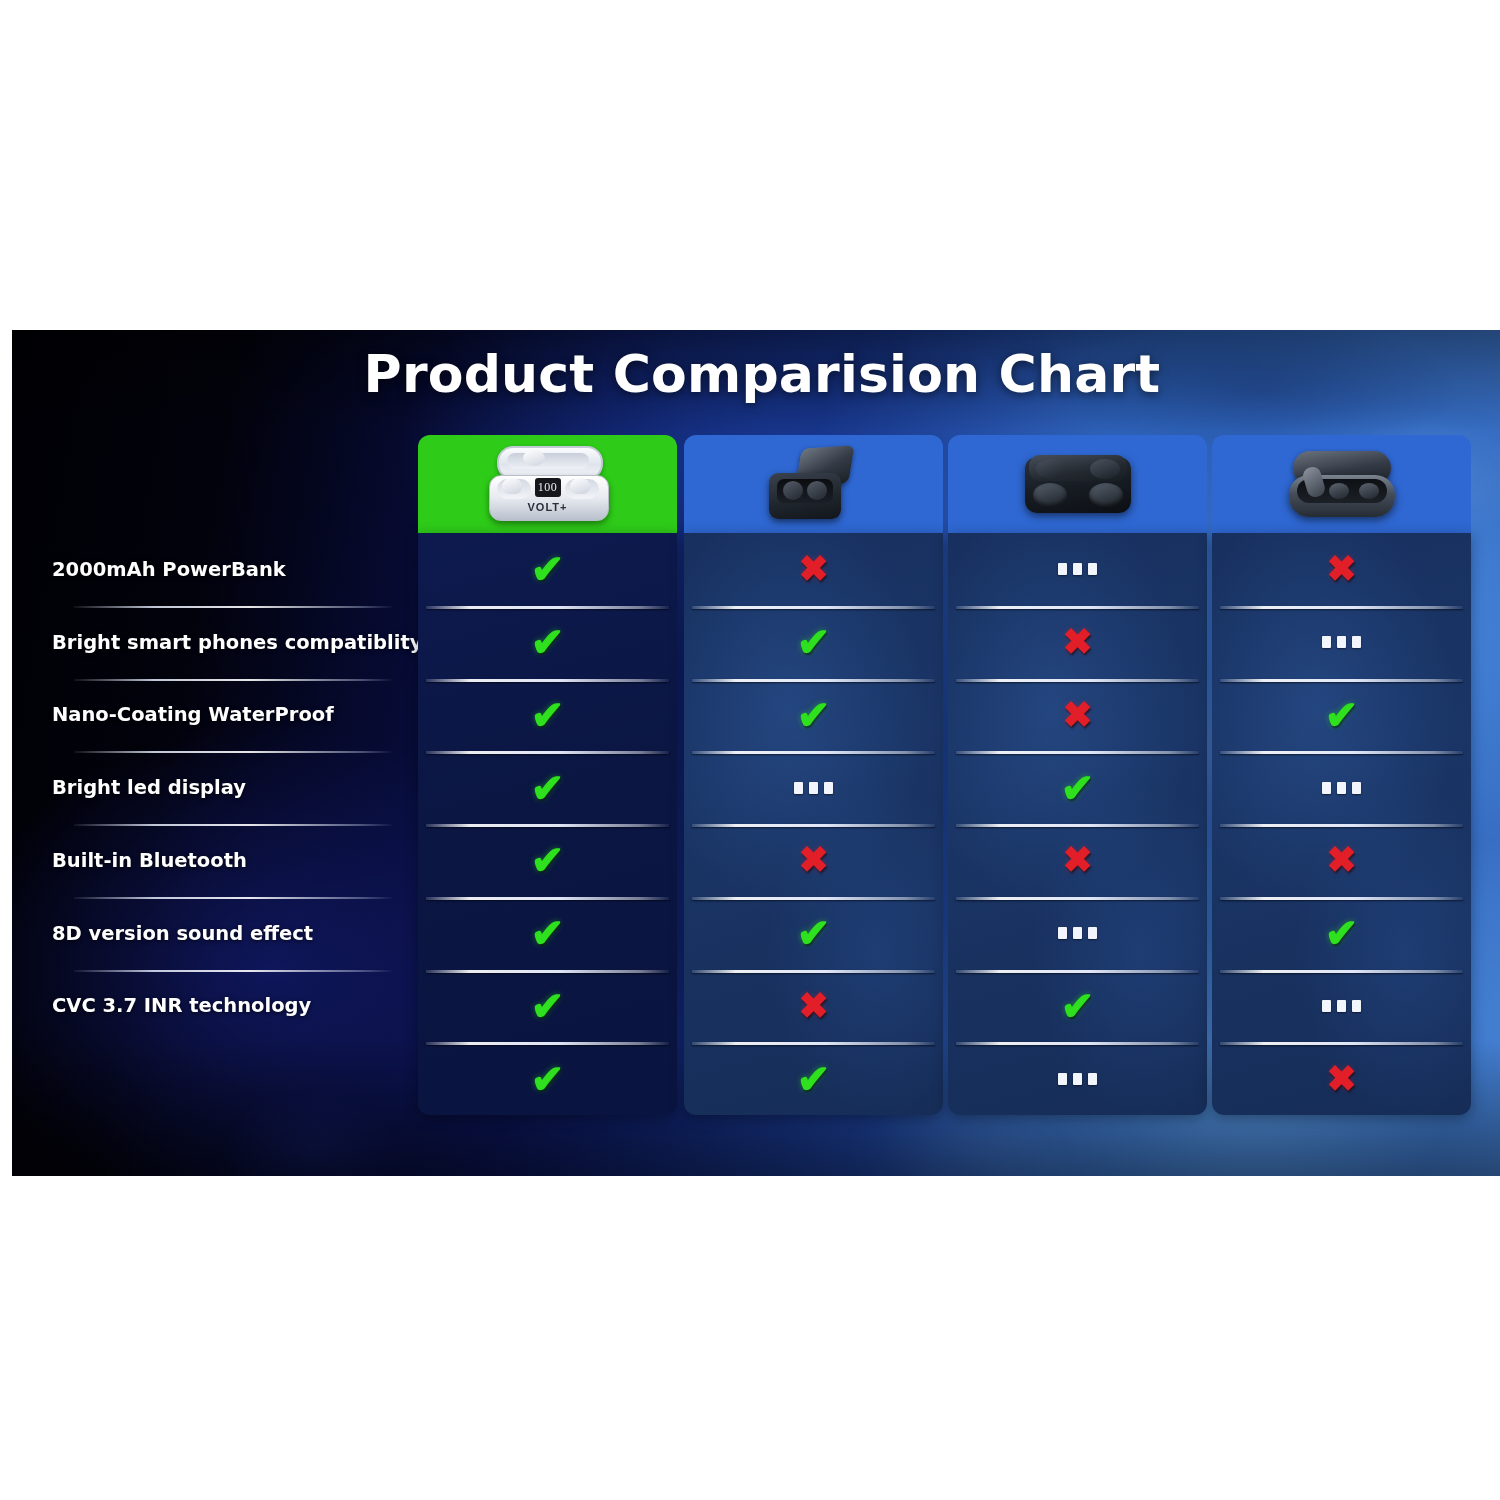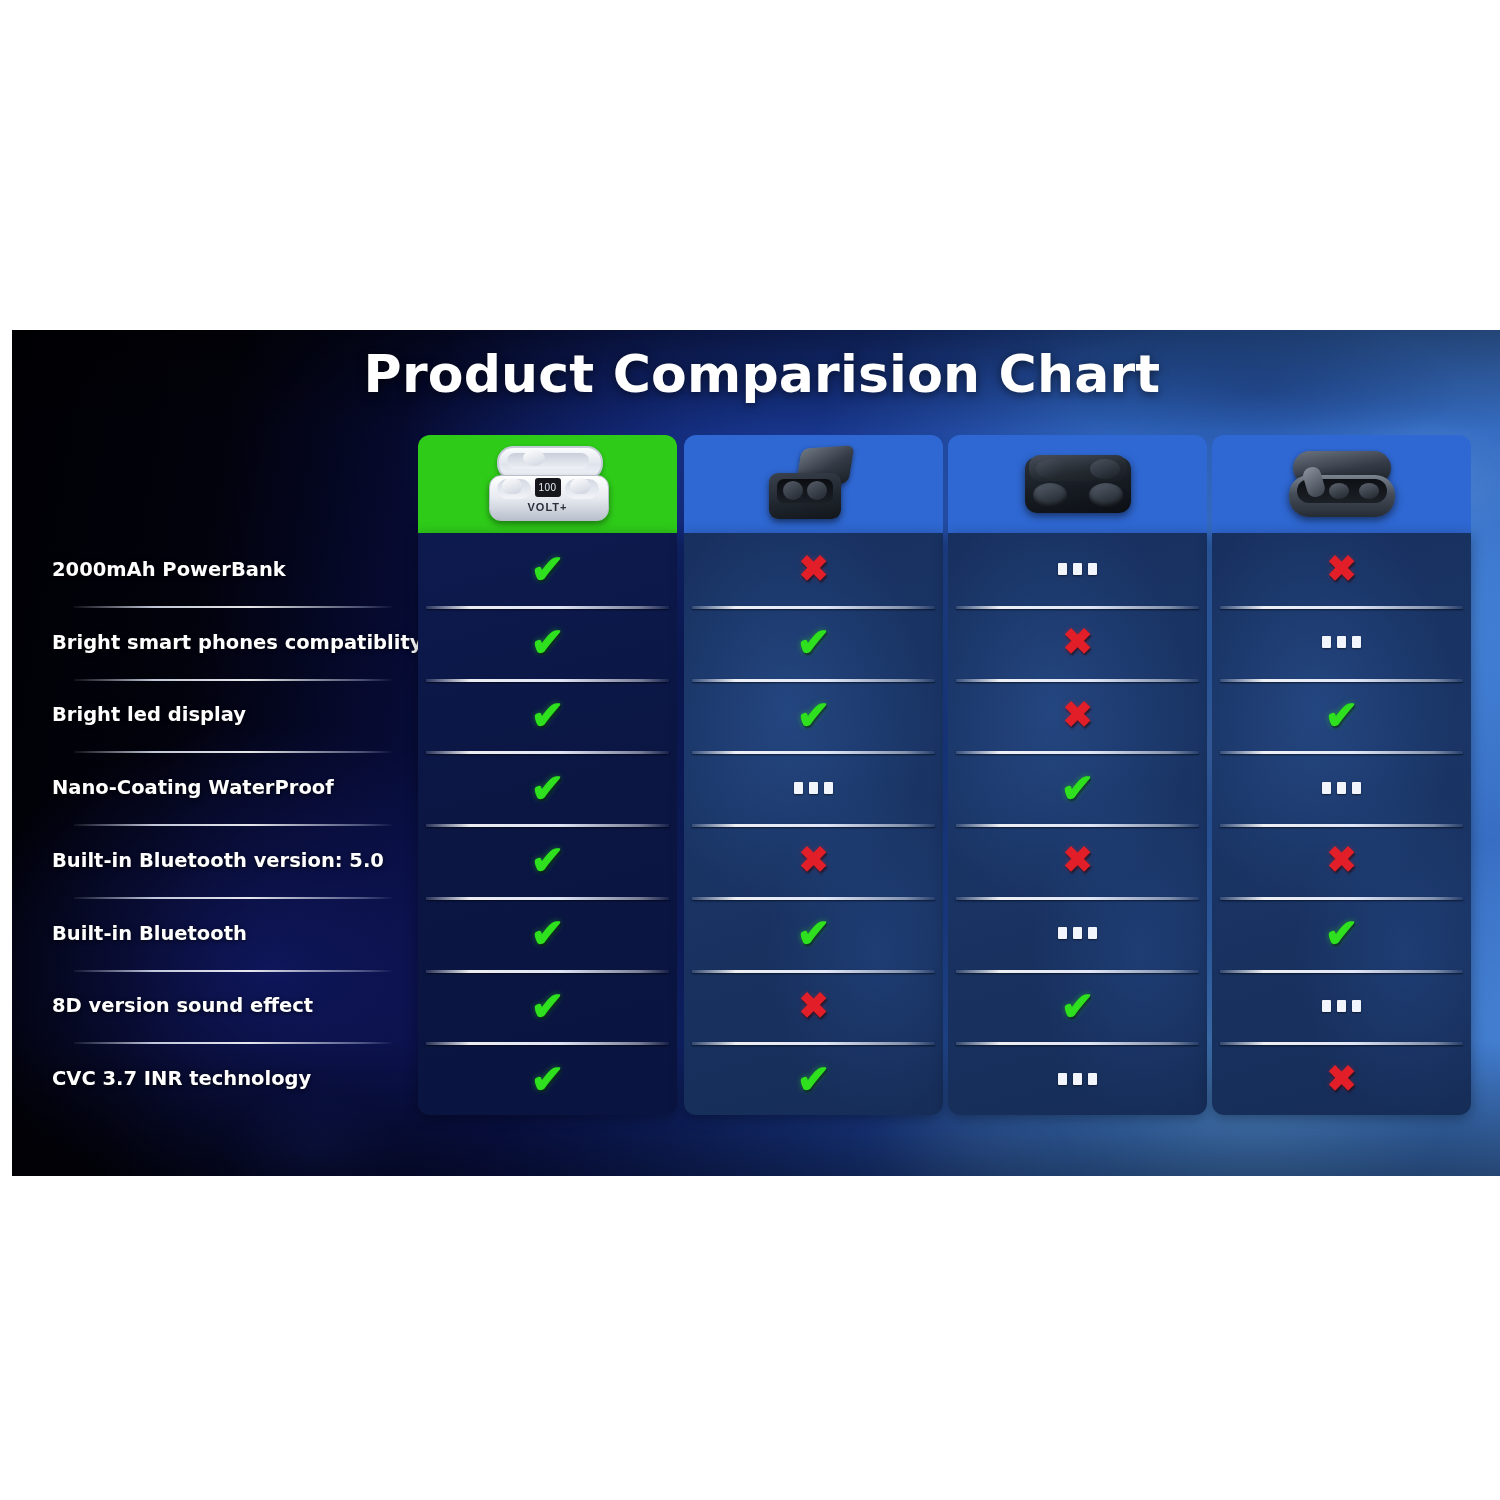--- a/index.html
+++ b/index.html
@@ -124,21 +124,21 @@
     border:1px solid #b7bec9;box-shadow:0 3px 6px rgba(0,0,0,.4);}
   .p1 .slotL,.p1 .slotR{position:absolute;top:34px;width:34px;height:20px;border-radius:10px;
     background:linear-gradient(180deg,#d3d9e3,#f2f4f8);}
   .p1 .slotL{left:24px;} .p1 .slotR{left:92px;}
   .p1 .bud2{position:absolute;left:29px;top:33px;width:20px;height:16px;border-radius:50% 50% 40% 40%;
     background:linear-gradient(160deg,#fff,#cdd3de);}
   .p1 .bud3{position:absolute;left:97px;top:33px;width:20px;height:16px;border-radius:50% 50% 40% 40%;
     background:linear-gradient(160deg,#fff,#cdd3de);}
   .p1 .led{position:absolute;left:62px;top:33px;width:26px;height:19px;border-radius:3px;background:#15171d;
     display:flex;align-items:center;justify-content:center;}
-  .p1 .led span{color:#e9eef6;font-size:10px;font-family:Liberation Sans, sans-serif;letter-spacing:.5px;}
+  .p1 .led span{color:#e9eef6;font-size:12px;font-family:Liberation Serif, serif;letter-spacing:.5px;}
   .p1 .brand{position:absolute;left:0;top:56px;width:150px;text-align:center;
     color:#2b2f3a;font-size:11px;font-weight:700;letter-spacing:1px;}
   
   .p2 .lid{position:absolute;left:60px;top:2px;width:52px;height:38px;border-radius:7px;
     transform:skewX(-13deg) rotate(-4deg);
     background:linear-gradient(150deg,#6f7783 0%,#343b46 55%,#1d2229 100%);
     box-shadow:0 2px 5px rgba(0,0,0,.5);}
   .p2 .base{position:absolute;left:30px;top:28px;width:72px;height:46px;border-radius:9px;
     background:linear-gradient(170deg,#3a424e 0%,#20262e 55%,#12161b 100%);
     box-shadow:0 3px 7px rgba(0,0,0,.55);}
@@ -188,27 +188,24 @@
     <div id="title">Product Comparision Chart</div>
 
     <div id="features">
       <div class="frow">
         <span class="flabel">2000mAh PowerBank</span>
       </div>
       <div class="frow">
         <span class="flabel">Bright smart phones compatiblity</span>
       </div>
       <div class="frow">
+        <span class="flabel">Nano-Coating WaterProof</span>
+      </div>
+      <div class="frow">
         <span class="flabel">Bright led display</span>
-      </div>
-      <div class="frow">
-        <span class="flabel">Nano-Coating WaterProof</span>
-      </div>
-      <div class="frow">
-        <span class="flabel">Built-in Bluetooth version: 5.0</span>
       </div>
       <div class="frow">
         <span class="flabel">Built-in Bluetooth</span>
       </div>
       <div class="frow">
         <span class="flabel">8D version sound effect</span>
       </div>
       <div class="frow">
         <span class="flabel">CVC 3.7 INR technology</span>
       </div>

